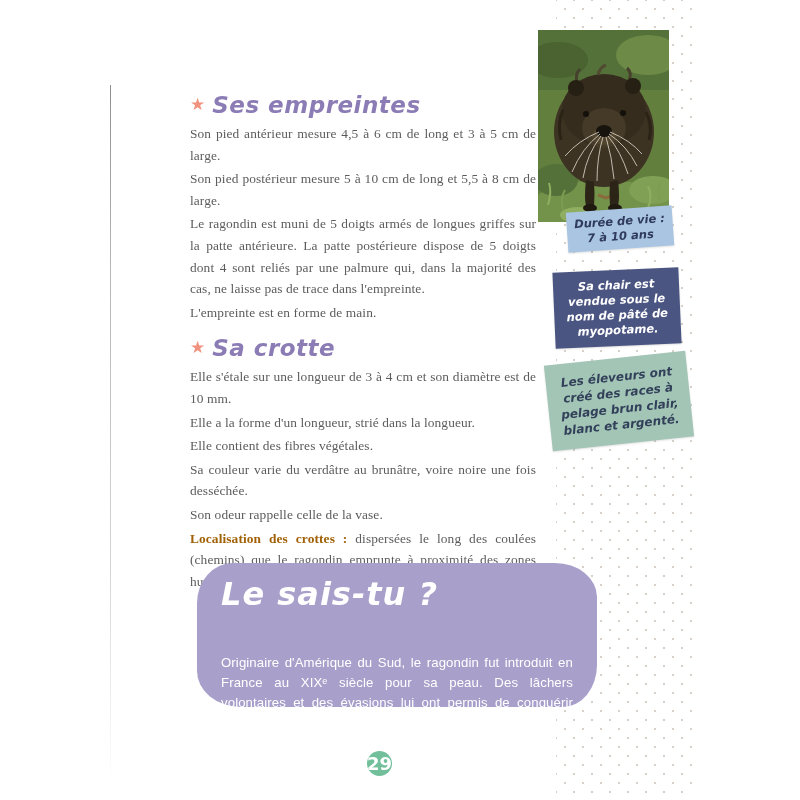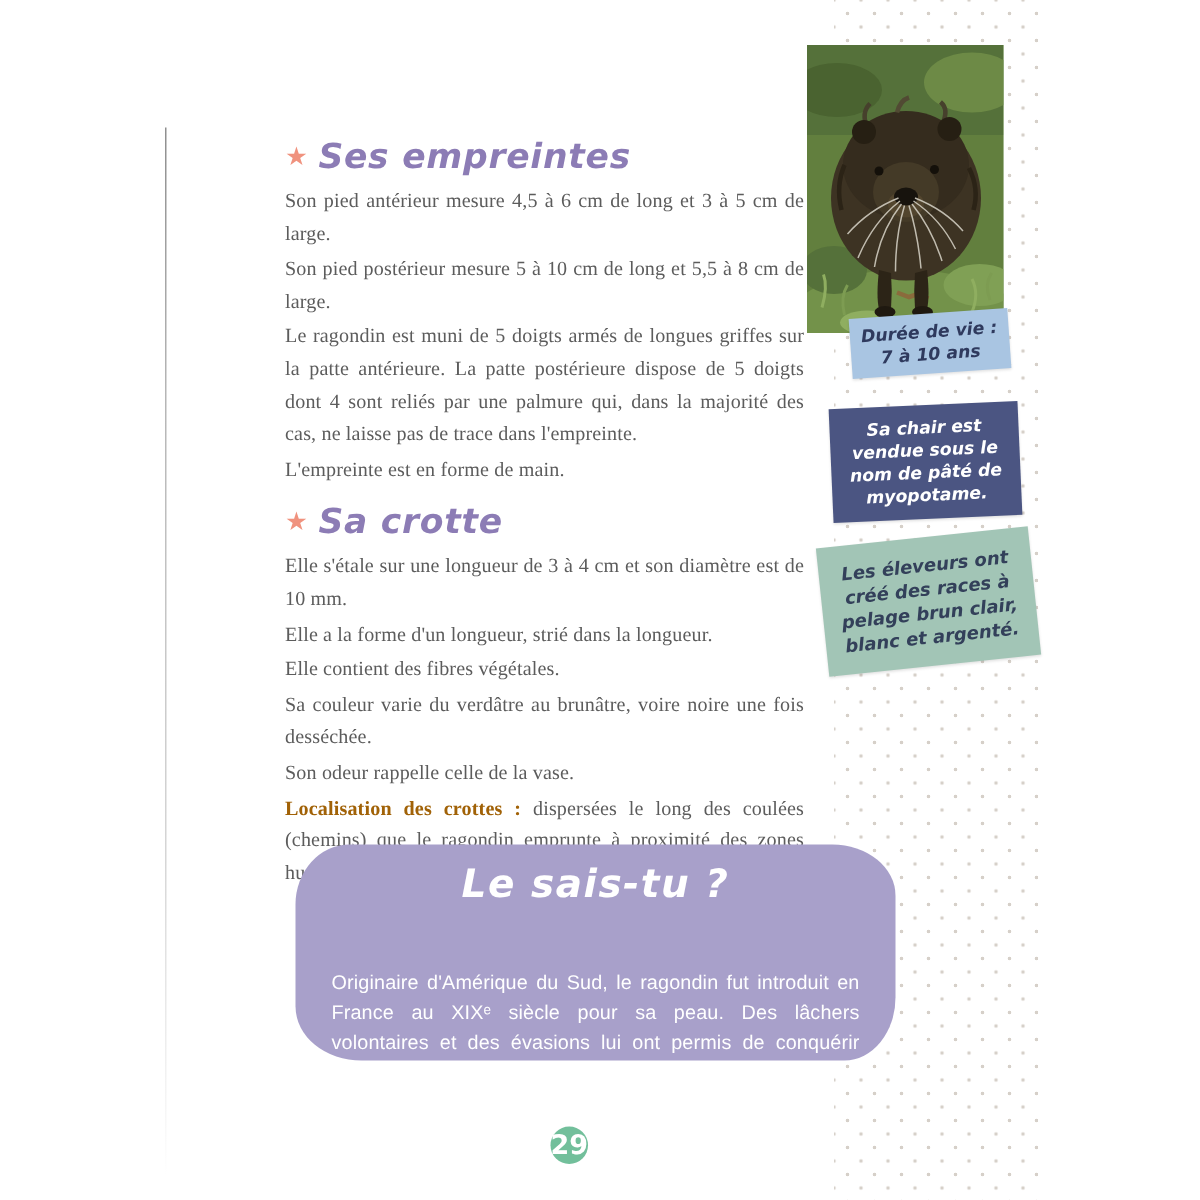--- a/index.html
+++ b/index.html
@@ -60,22 +60,22 @@
     left:548px;top:358px;width:130px;padding:11px 6px;background:#a2c5b6;color:#33405a;
     font-size:12px;line-height:16px;transform:rotate(-6deg);
   }
   
   .know-box{
     position:absolute;left:197px;top:563px;width:400px;height:144px;z-index:1;
     background:#a8a0ca;border-radius:36px 42px 34px 44px/40px 34px 42px 36px;
     color:#ffffff;box-sizing:border-box;padding:10px 24px 0 24px;
   }
   .know-box .kb-title{
-    text-align:center;font-family:"DejaVu Sans",sans-serif;font-style:italic;font-weight:bold;
-    font-size:26px;margin:2px 0 8px 0;letter-spacing:1px;
+    text-align:left;font-family:"DejaVu Sans",sans-serif;font-style:italic;font-weight:bold;
+    font-size:32px;margin:2px 0 8px 0;letter-spacing:1px;
   }
   .know-box .kb-body{
     font-size:13.2px;line-height:20px;text-align:justify;font-weight:normal;letter-spacing:.1px;margin-top:40px;
   }
   
   .page-badge{
     position:absolute;left:367px;top:751px;width:25px;height:25px;border-radius:50%;
     background:#72bf9b;color:#ffffff;z-index:1;
     display:flex;align-items:center;justify-content:center;
     font-size:18px;font-weight:bold;font-family:"DejaVu Sans",sans-serif;

